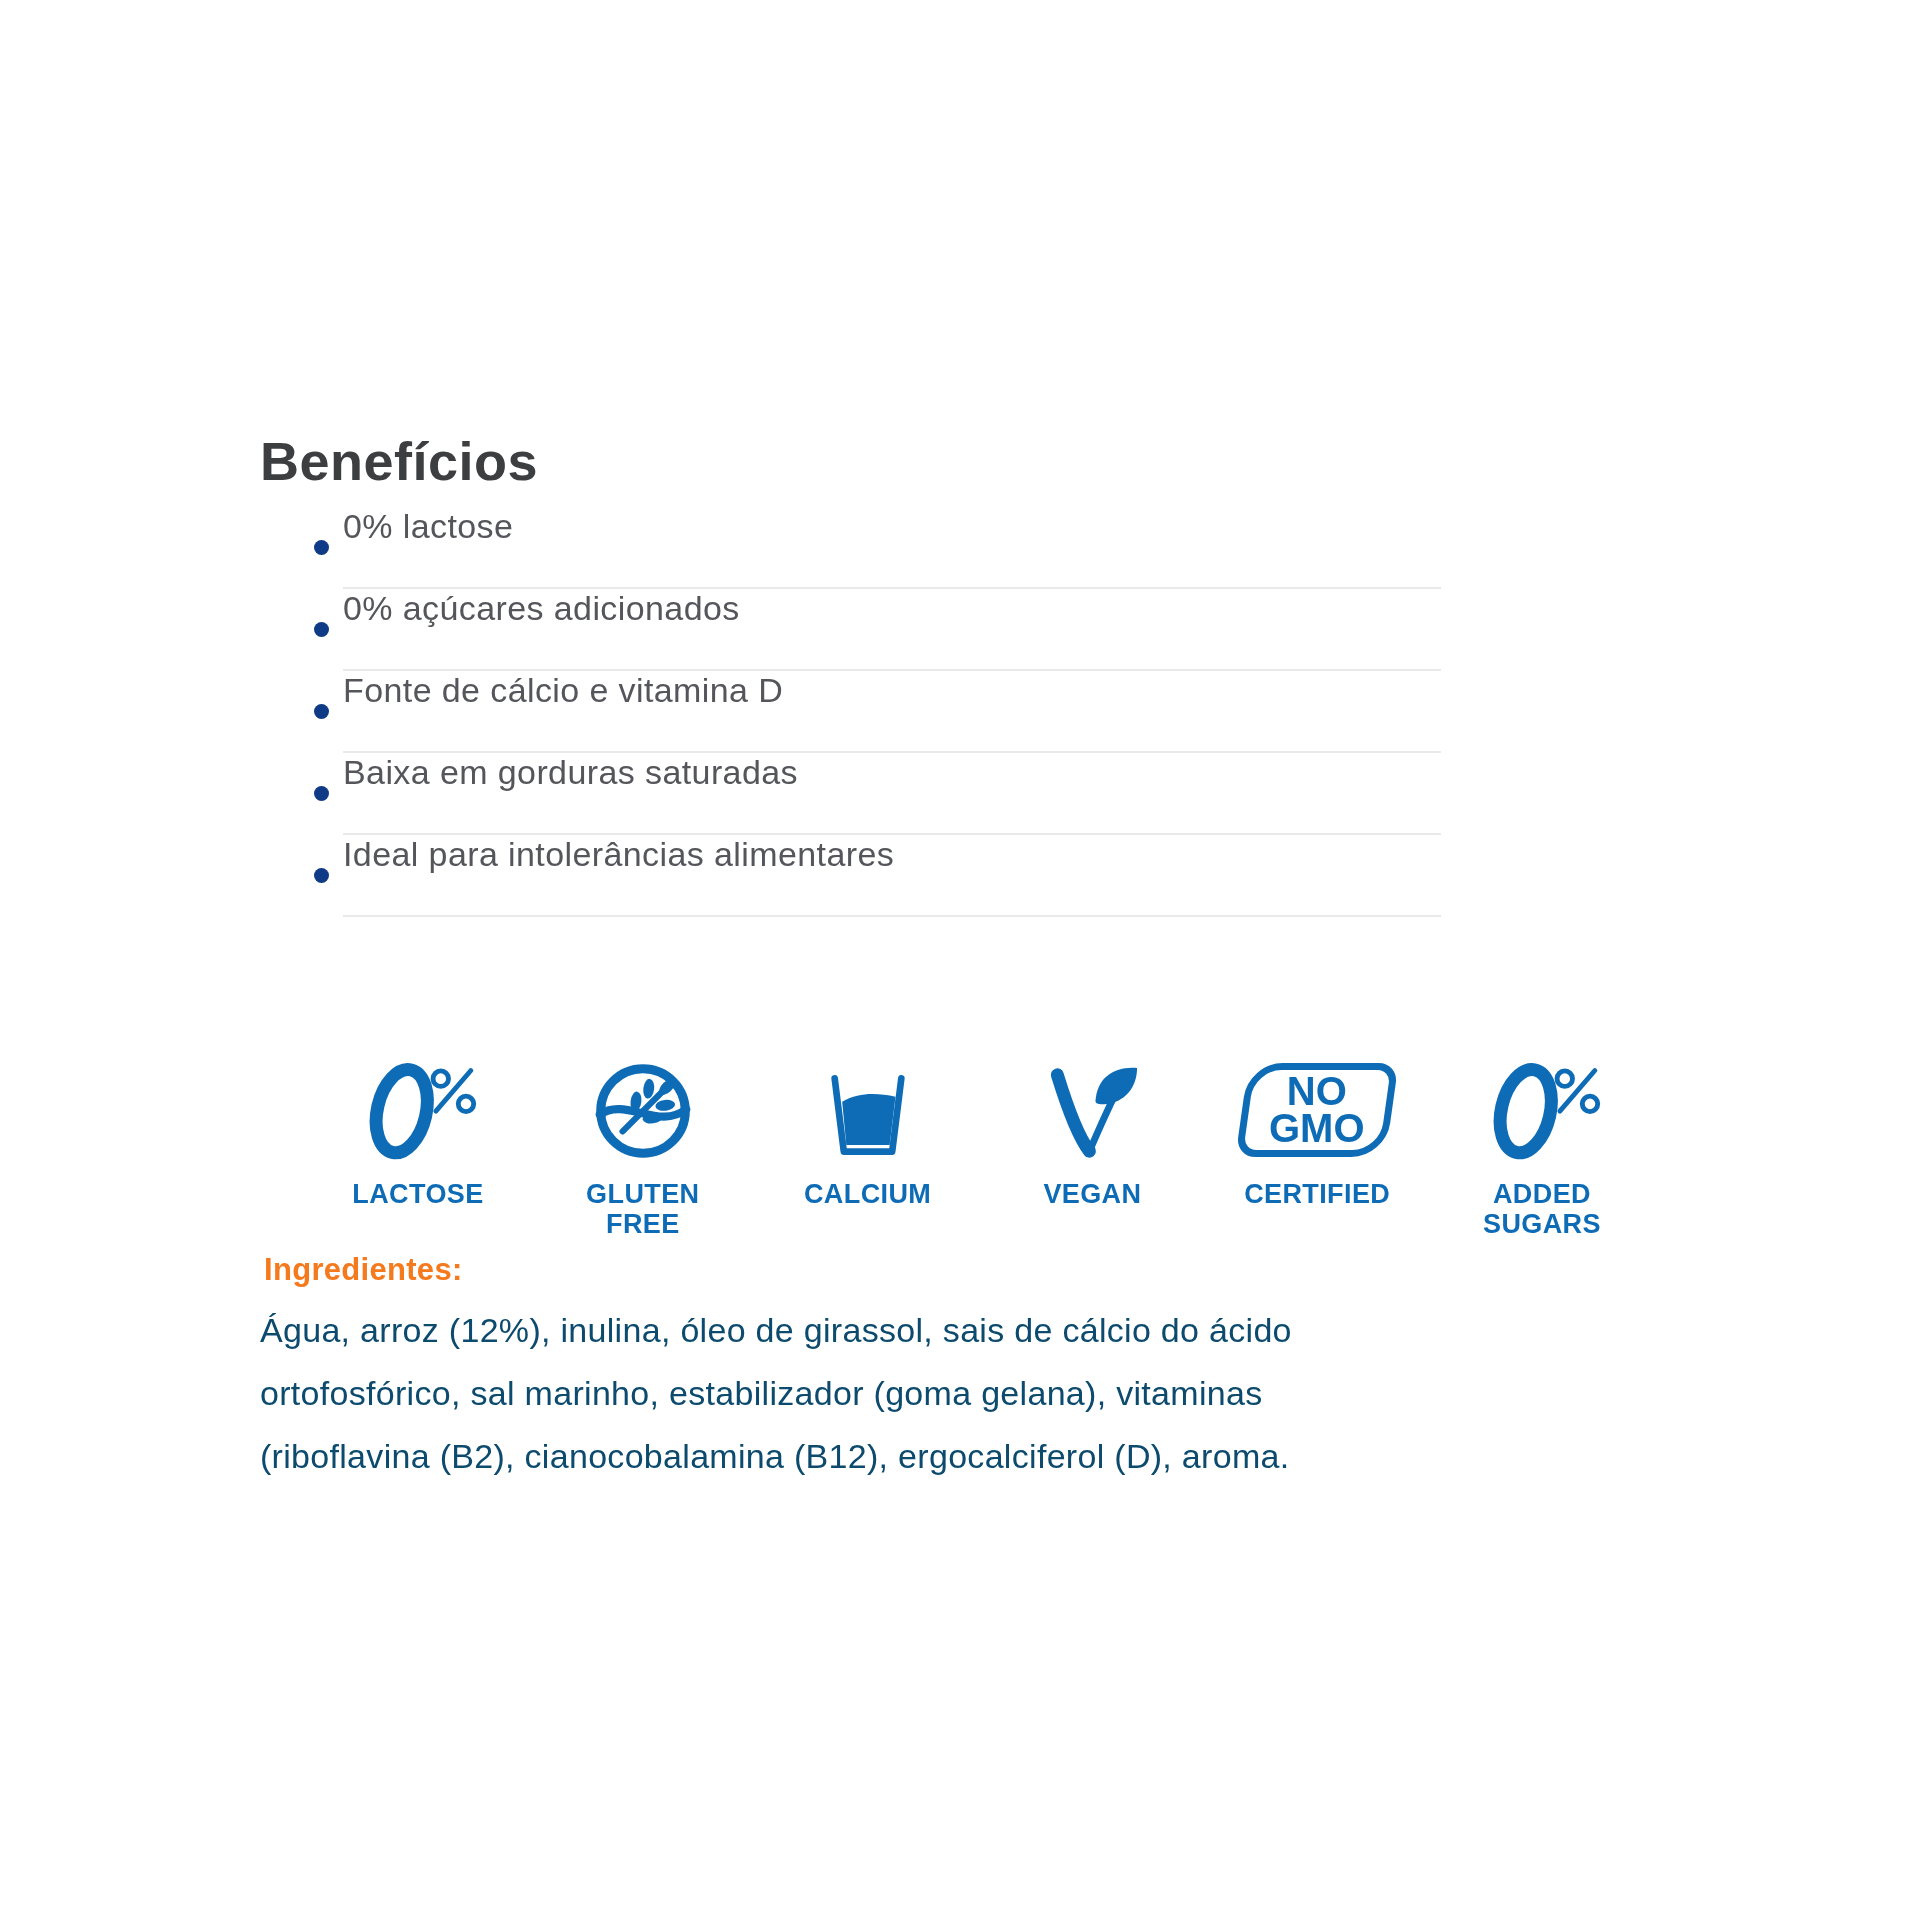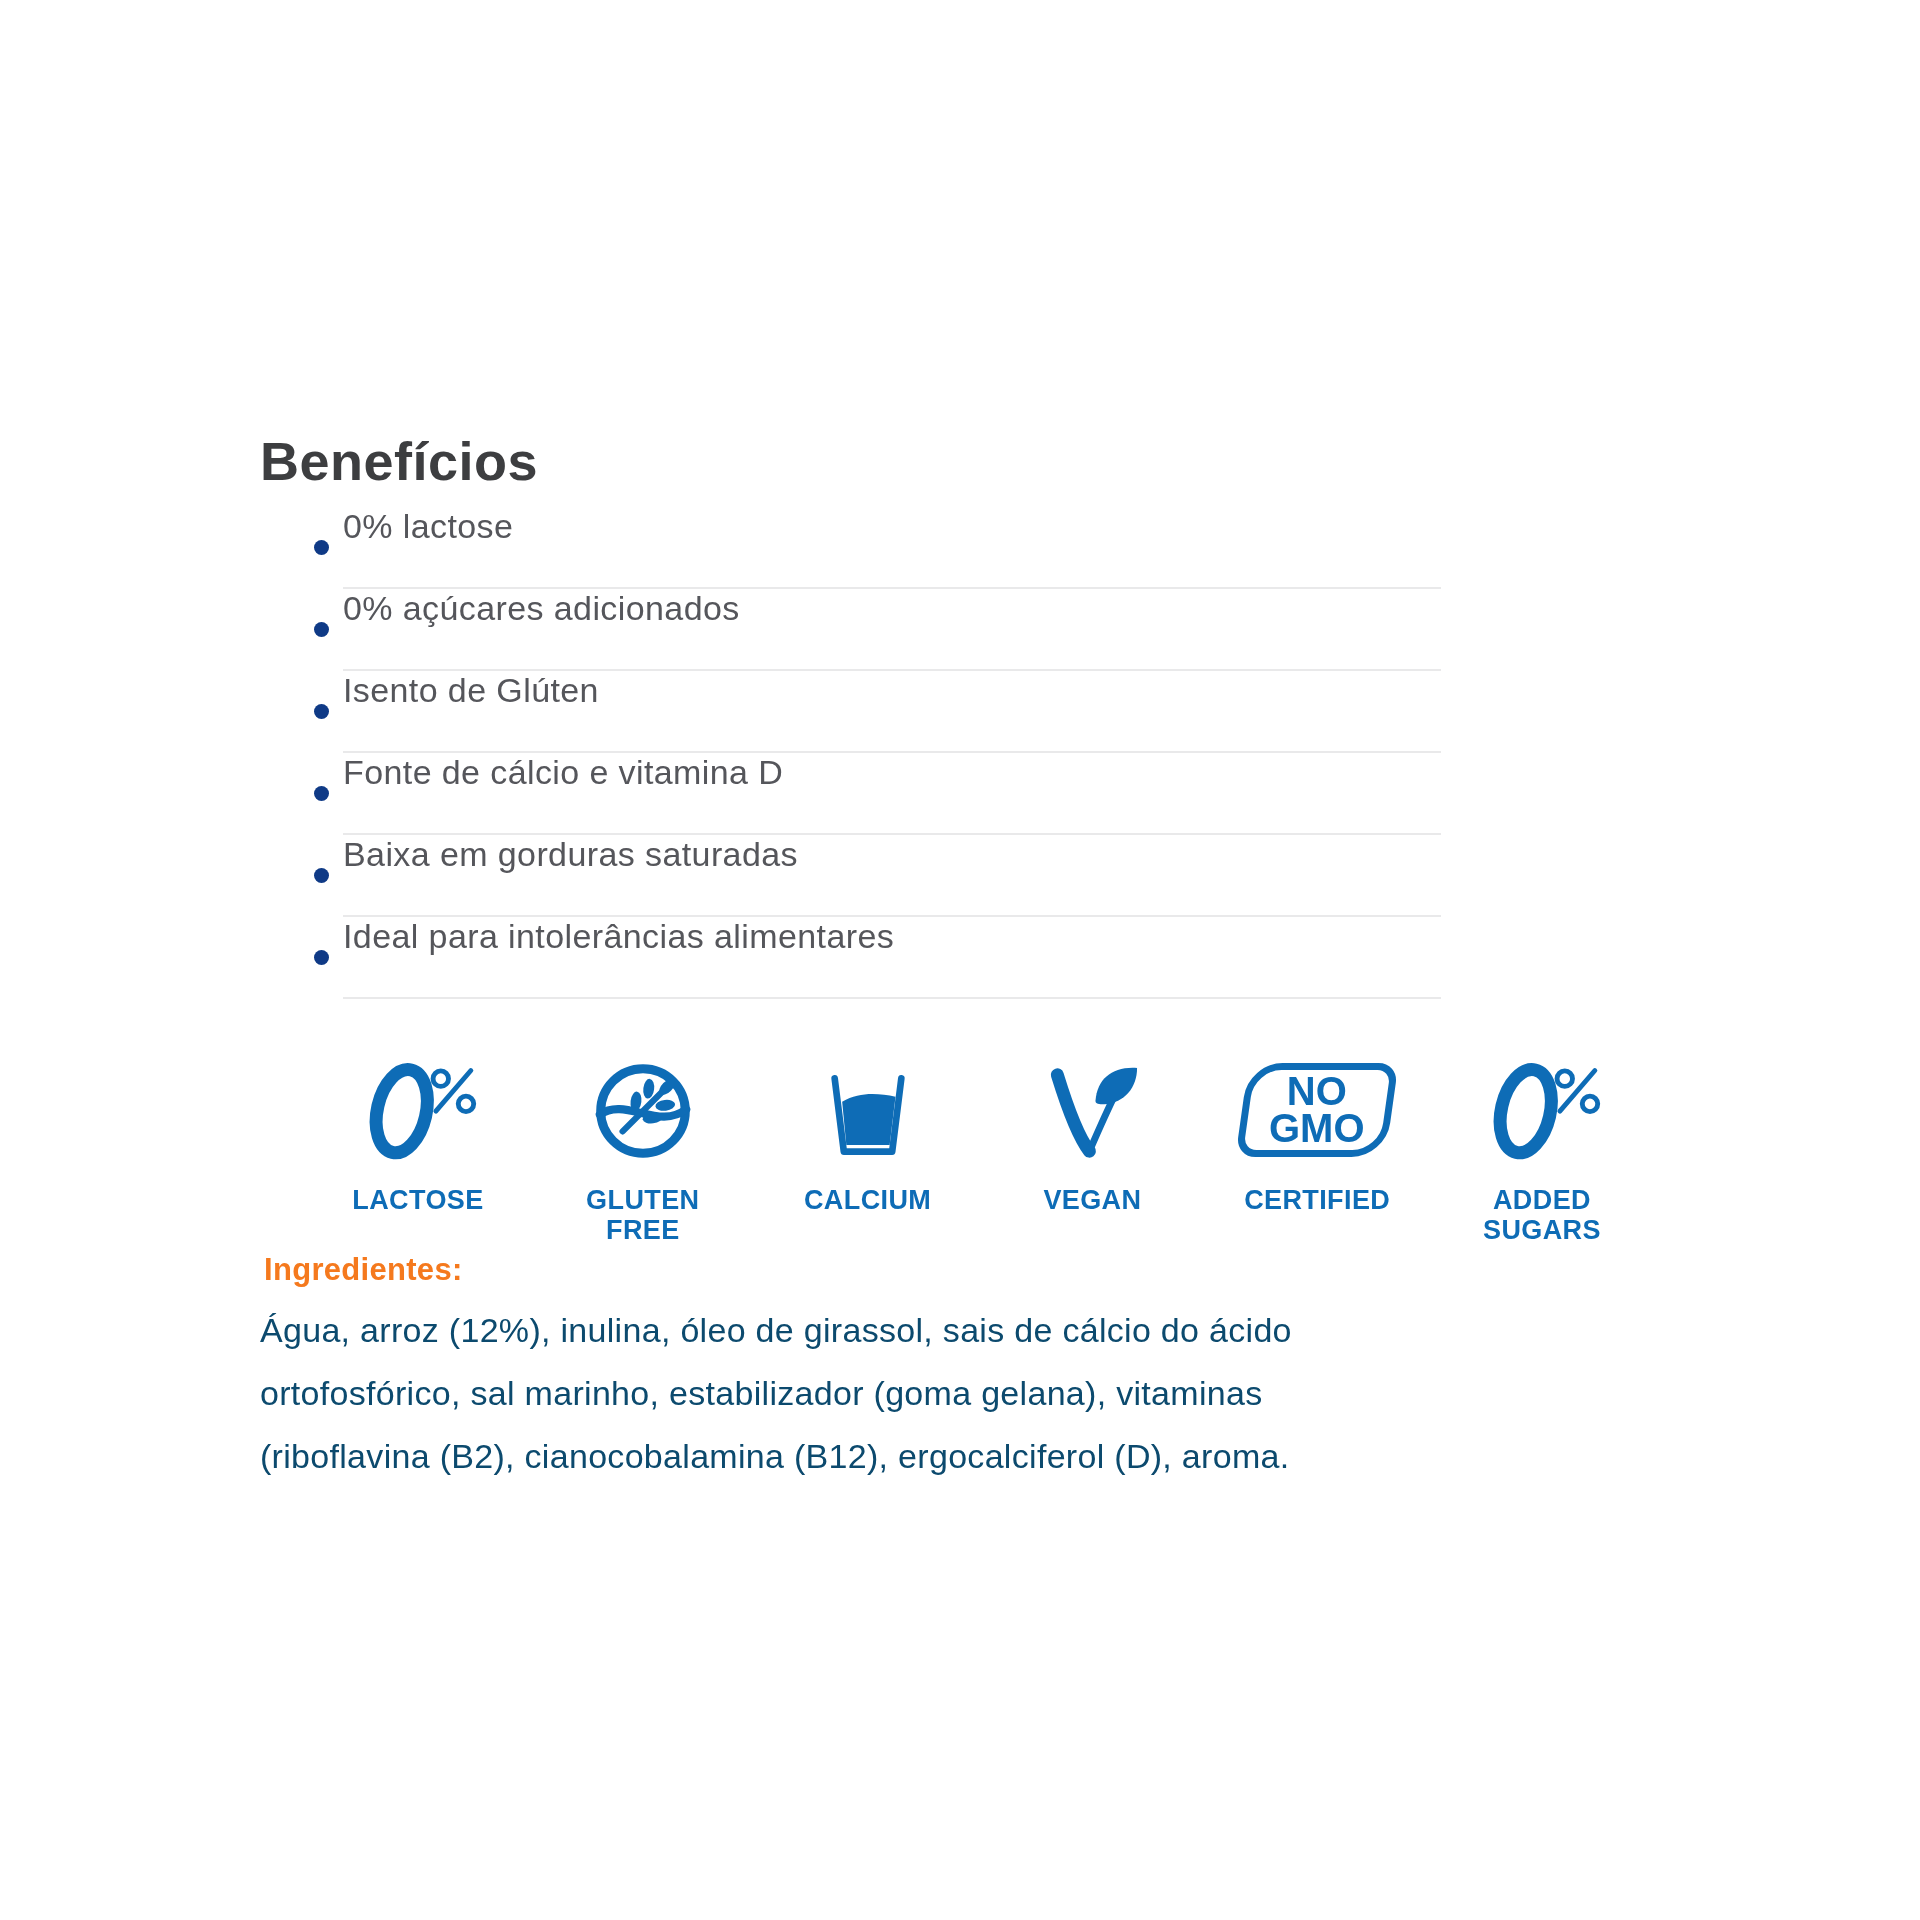--- a/index.html
+++ b/index.html
@@ -75,21 +75,21 @@
     flex-direction: column;
     align-items: center;
   }
   .badge-art {
     height: 112px;
     display: flex;
     align-items: flex-end;
     justify-content: center;
   }
   .badge-label {
-    margin-top: 20px;
+    margin-top: 14px;
     width: 150px;
     text-align: center;
     font-size: 27px;
     font-weight: bold;
     line-height: 30px;
     letter-spacing: 0.4px;
     color: #0e6cb6;
   }
   .nogmo-badge {
     box-sizing: border-box;
@@ -151,24 +151,20 @@
   <h2 class="benefits-title">Benefícios</h2>
 
   <ul class="benefits-list">
     <li class="benefit-item">
       <span class="bullet-dot"></span>
       <span class="benefit-label">0% lactose</span>
     </li>
     <li class="benefit-item">
       <span class="bullet-dot"></span>
       <span class="benefit-label">0% açúcares adicionados</span>
-    </li>
-    <li class="benefit-item">
-      <span class="bullet-dot"></span>
-      <span class="benefit-label">Isento de Glúten</span>
     </li>
     <li class="benefit-item">
       <span class="bullet-dot"></span>
       <span class="benefit-label">Fonte de cálcio e vitamina D</span>
     </li>
     <li class="benefit-item">
       <span class="bullet-dot"></span>
       <span class="benefit-label">Baixa em gorduras saturadas</span>
     </li>
     <li class="benefit-item">

